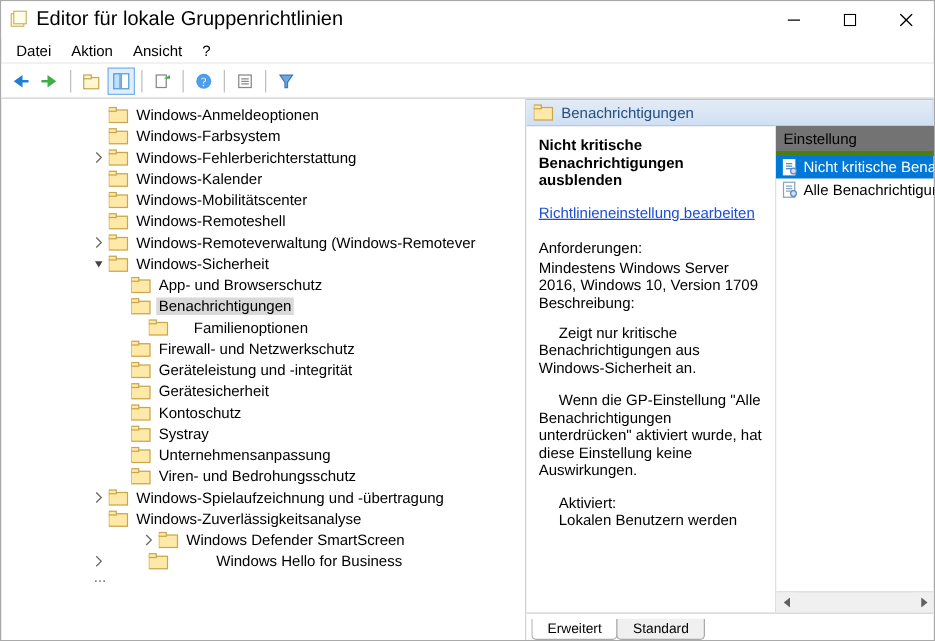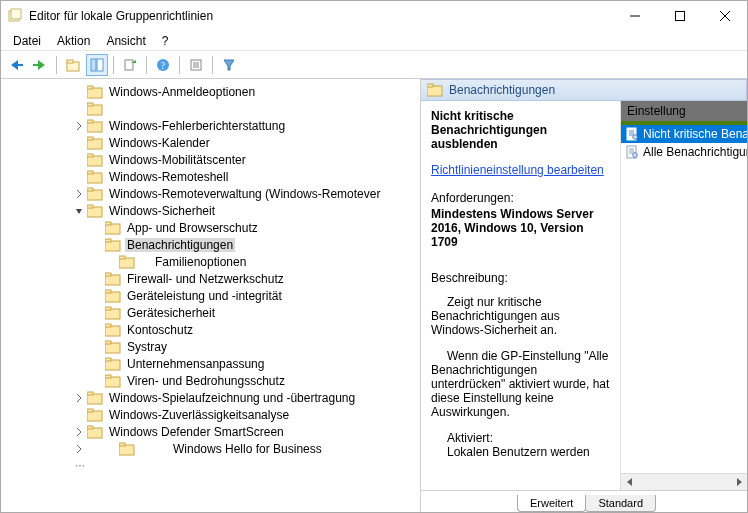--- a/index.html
+++ b/index.html
@@ -1,21 +1,21 @@
 <!DOCTYPE html>
 <html><head>
 <meta charset="utf-8">
 <style>
   * { box-sizing: border-box; }
   html, body { margin: 0; padding: 0; font-family: "Segoe UI", Tahoma, sans-serif; font-size: 12px; color: #000; background: #fff; }
   .window { width: 748px; height: 513px; display: flex; flex-direction: column; border: 1px solid #aaa; overflow: hidden; position: relative; }
   
   .titlebar { height: 30px; display: flex; align-items: center; padding: 0 0 0 6px; background: #fff; }
   .titlebar .appicon { width: 16px; height: 16px; margin-right: 6px; display:inline-flex;align-items:center;justify-content:center;}
-  .titlebar .title { flex: 1; font-size: 12px; }
+  .titlebar .title { flex: 1; font-size: 16px; }
   .titlebar .winbtn { width: 45px; height: 30px; display: flex; align-items: center; justify-content: center; cursor: default; }
   .titlebar .winbtn svg { pointer-events: none; }
   
   .menubar { height: 20px; display: flex; align-items: center; padding: 0 4px; border-bottom: 1px solid #e5e5e5; }
   .menubar .menuitem { padding: 2px 8px; cursor: default; }
   
   .toolbar { height: 28px; display: flex; align-items: center; padding: 0 4px; border-bottom: 1px solid #d0d0d0; gap: 2px; background:#fff;}
   .toolbtn { width: 22px; height: 22px; display: flex; align-items: center; justify-content: center; border: 1px solid transparent; cursor: default; }
   .toolsep { width: 1px; height: 18px; background: #c0c0c0; margin: 0 3px; }
   
@@ -30,30 +30,30 @@
   .node .label { padding: 0 2px; }
   .node.sel .label { background: #d9d9d9; }
   .dots { width:14px; text-align:center; color:#666; font-size:10px; line-height:10px;}
   
   .secHeader { display:flex; align-items:center; background: linear-gradient(#e3ecf7,#cfe0f3); border: 1px solid #b8c8de; border-left:none; height: 22px; padding: 0 6px; gap:6px;}
   .rightcols { flex:1; display:flex; overflow:hidden; border-top:none;}
   .detailcol { width: 200px; border-right: 1px solid #e0e0e0; overflow-y:auto; overflow-x:hidden; padding: 8px 10px 4px 10px; position:relative;}
   .detailcol .ptitle { font-weight: bold; margin-bottom: 12px; }
   .detailcol .editlink { color: #1d4ed8; text-decoration: underline; cursor: default; display:inline-block; margin-bottom:14px;}
   .detailcol .req { margin-bottom:2px;}
-  .detailcol .reqtxt { margin-bottom:22px;font-weight:bold;}
+  .detailcol .reqtxt { margin-bottom:0;}
   .detailcol .desc { margin-bottom:10px;}
   .detailcol p { margin: 0 0 12px 0; text-indent: 16px;}
   .listcol { flex:1; overflow:auto; position:relative;}
   .listcol .colhead { position:sticky; top:0; background:#737373; border-bottom:4px solid #4d7c0f; padding:3px 6px; font-weight:normal;}
   .listitem { display:flex; align-items:center; padding:1px 4px; gap:4px; white-space:nowrap;}
   .listitem.sel { background:#0078d7; color:#fff; }
   .listitem .picon { width:16px; height:16px; display:inline-flex;align-items:center;justify-content:center;}
   
-  .tabs { height: 22px; display:flex; align-items:flex-end; padding-left:4px; background:#fff; border-top:1px solid #d0d0d0;justify-content:center;}
+  .tabs { height: 22px; display:flex; align-items:flex-end; padding-left:4px; background:#fff; border-top:1px solid #d0d0d0;}
   .tab { border:1px solid #aaa; border-top:none; padding:2px 12px; font-size:11px; background:#fff; margin-right:-1px; border-radius:0 0 4px 4px; cursor:default;}
   .tab.inactive { background:#f0f0f0; }
   
   .hscroll { height:17px; background:#f0f0f0; border-top:1px solid #ddd; display:flex; align-items:center;}
   .hscroll .btn { width:17px;height:17px;display:flex;align-items:center;justify-content:center;background:#f0f0f0;}
   .hscroll .track{flex:1;background:#f0f0f0;}
   
   svg { display:block; }
 </style>
 </head>
@@ -164,20 +164,21 @@
             <span class="label">Windows-Anmeldeoptionen</span>
           </div>
           <div class="node" style="padding-left: 72px;">
             <span class="exp"></span>
             <span class="folder">
               <svg width="16" height="14">
                 <rect x="0" y="3" width="15" height="10" fill="#ffe9a8" stroke="#caa64b"></rect>
                 <rect x="0" y="1" width="6" height="3" fill="#ffe9a8" stroke="#caa64b"></rect>
               </svg>
             </span>
+            <span class="label">Windows-Farbsystem</span>
           </div>
           <div class="node" style="padding-left: 72px; text-align: center;">
             <span class="exp">
               <svg width="10" height="10">
                 <path d="M3 1 L7 5 L3 9" fill="none" stroke="#666" stroke-width="1"></path>
               </svg>
             </span>
             <span class="folder">
               <svg width="16" height="14">
                 <rect x="0" y="3" width="15" height="10" fill="#ffe9a8" stroke="#caa64b"></rect>
@@ -361,21 +362,21 @@
           <div class="node" style="padding-left: 72px;">
             <span class="exp"></span>
             <span class="folder">
               <svg width="16" height="14">
                 <rect x="0" y="3" width="15" height="10" fill="#ffe9a8" stroke="#caa64b"></rect>
                 <rect x="0" y="1" width="6" height="3" fill="#ffe9a8" stroke="#caa64b"></rect>
               </svg>
             </span>
             <span class="label">Windows-Zuverlässigkeitsanalyse</span>
           </div>
-          <div class="node" style="padding-left: 72px;">
+          <div class="node" style="padding-left: 112px;">
             <span class="exp">
               <svg width="10" height="10">
                 <path d="M3 1 L7 5 L3 9" fill="none" stroke="#666" stroke-width="1"></path>
               </svg>
             </span>
             <span class="folder">
               <svg width="16" height="14">
                 <rect x="0" y="3" width="15" height="10" fill="#ffe9a8" stroke="#caa64b"></rect>
                 <rect x="0" y="1" width="6" height="3" fill="#ffe9a8" stroke="#caa64b"></rect>
               </svg>

